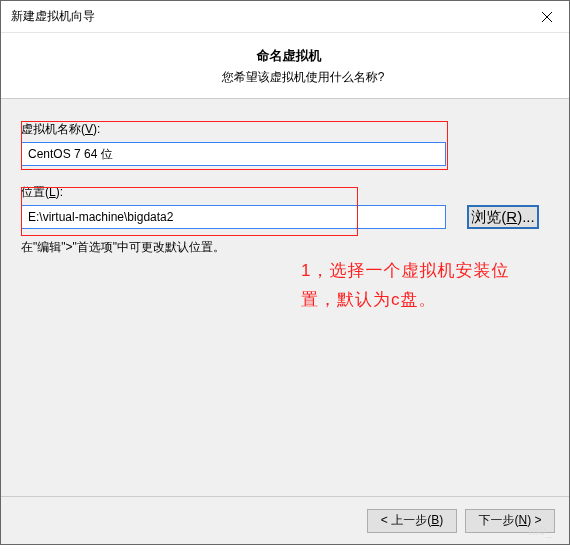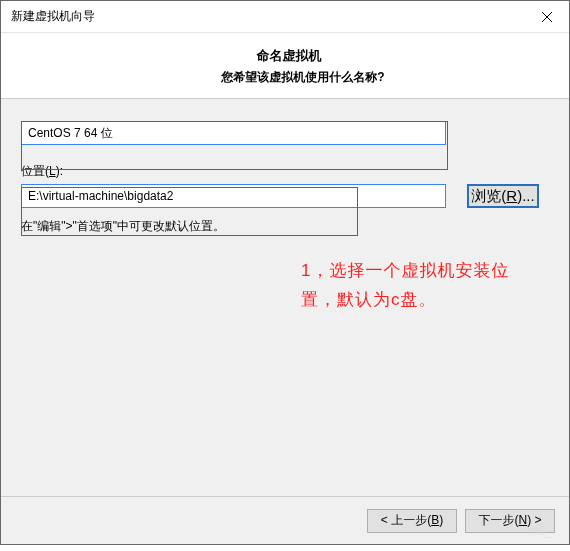--- a/index.html
+++ b/index.html
@@ -37,21 +37,21 @@
     cursor: pointer;
   }
   .close-btn svg { width: 10px; height: 10px; }
   .header {
     padding: 14px 20px 12px 28px;
     background: #fff;
     border-bottom: 1px solid #ccc;
     text-align: center;
   }
   .header-title { font-weight: bold; font-size: 13px; color: #000; }
-  .header-sub { margin: 4px 0 0 28px; font-size: 12px; color: #000; font-weight: bold; }
+  .header-sub { margin: 4px 0 0 28px; font-size: 12px; color: #000; }
   .content {
     flex: 1;
     background: #f0f0f0;
     padding: 22px 20px 0 20px;
     position: relative;
   }
   .field-label { margin-bottom: 4px; color: #000; }
   .text-input {
     width: 425px;
     height: 24px;
@@ -155,20 +155,23 @@
   </div>
 
   <div class="header">
     <div class="header-title">命名虚拟机</div>
     <div class="header-sub">您希望该虚拟机使用什么名称?</div>
   </div>
 
   <div class="content">
 
     <div class="name-row">
+      <div class="field-label">
+        <span>虚拟机名称(</span><span class="underline">V</span><span>):</span>
+      </div>
       <input class="text-input" type="text" value="CentOS 7 64 位" style="">
     </div>
 
     <div>
       <div class="field-label">
         <span>位置(</span><span class="underline">L</span><span>):</span>
       </div>
       <div class="loc-row">
         <input class="text-input" type="text" value="E:\virtual-machine\bigdata2" style="">
         <button class="browse-btn">

